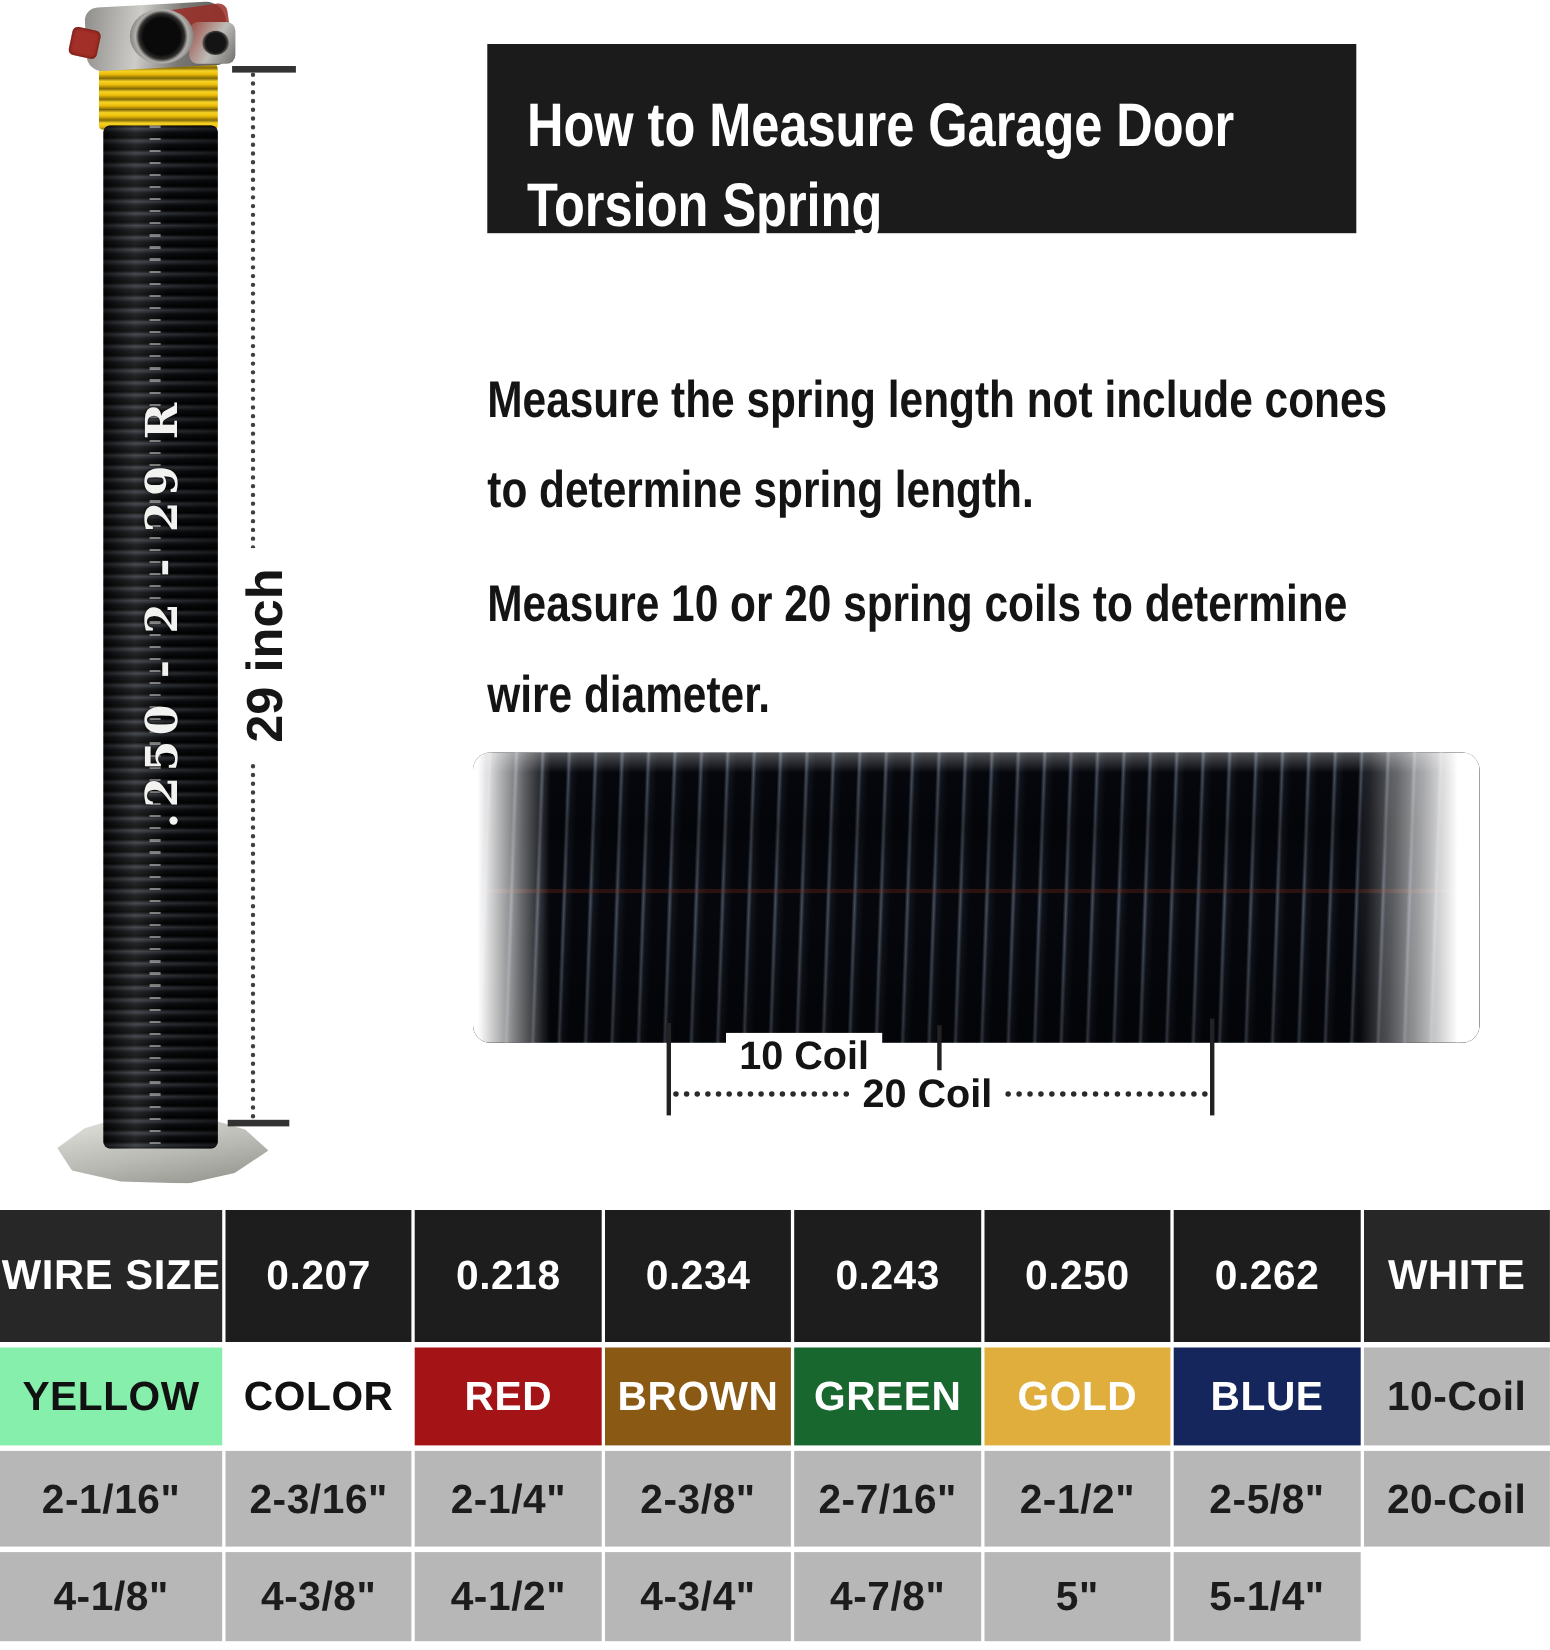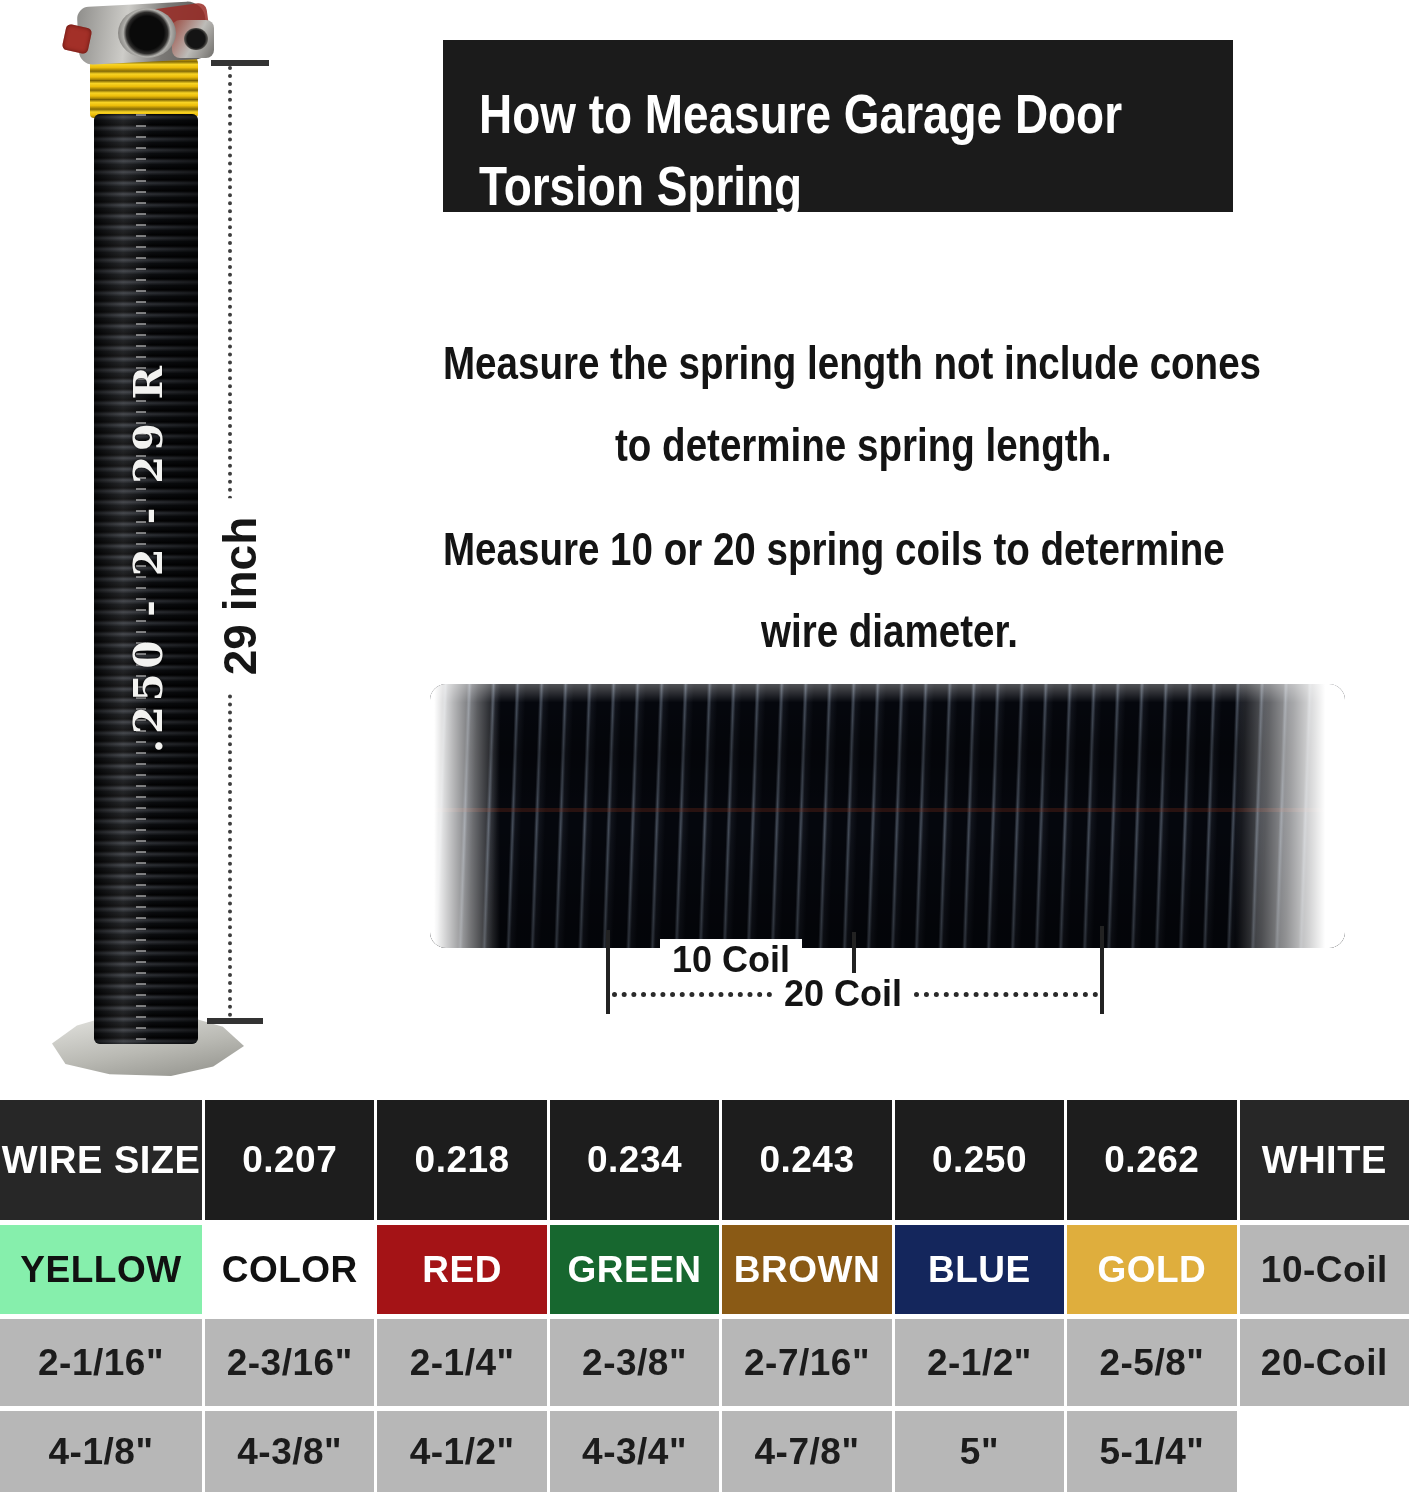--- a/index.html
+++ b/index.html
@@ -43,21 +43,21 @@
   .vline{left:228px;top:66px;width:0;height:952px;border-left:4px dotted #3f3f3f;z-index:8;}
   .vtick{height:6px;background:#333;z-index:8;}
   .len-label-wrap{left:240px;top:596px;width:0;height:0;z-index:9;}
   .len-label{position:absolute;transform:translate(-50%,-50%) rotate(-90deg);background:#fff;
     padding:6px 18px;font-weight:bold;font-size:46px;color:#161616;white-space:nowrap;}
 
   
   .title-block{left:443px;top:40px;width:790px;height:172px;background:#1b1b1b;color:#fff;
     padding:38px 0 0 36px;box-sizing:border-box;}
   .title-line{font-weight:bold;font-size:56px;line-height:72px;}
-  .para{left:443px;width:950px;font-weight:bold;font-size:47px;color:#141414;text-align:center;}
+  .para{left:443px;width:950px;font-weight:bold;font-size:47px;color:#141414;}
   .para .pline{line-height:82px;}
   .para1{top:322px;}
   .para2{top:508px;}
 
   
   .photo{left:430px;top:684px;width:915px;height:264px;border-radius:16px;overflow:hidden;z-index:1;
     background:repeating-linear-gradient(92deg,#05070d 0px,#05070d 13px,#454d5a 15.5px,#11141c 18px,#05070d 24px);}
   .photo .shade{position:absolute;inset:0;
     background:linear-gradient(180deg,rgba(255,255,255,.30) 0%,rgba(255,255,255,0) 7%,rgba(0,0,0,.28) 26%,rgba(0,0,0,0) 52%,rgba(0,0,0,.34) 96%);}
   .photo .rust{position:absolute;left:0;top:47%;width:100%;height:4px;background:rgba(125,45,25,.30);}
@@ -156,24 +156,24 @@
     <div class="cell dark">0.218</div>
     <div class="cell dark">0.234</div>
     <div class="cell dark">0.243</div>
     <div class="cell dark">0.250</div>
     <div class="cell dark">0.262</div>
 
     <div class="cell rowhead-dark">WHITE</div>
     <div class="cell" style="background: #86efac; color: rgb(17, 17, 17);">YELLOW</div>
     <div class="cell" style="background: rgb(255, 255, 255); color: rgb(17, 17, 17);">COLOR</div>
     <div class="cell" style="background: rgb(164, 19, 22); color: rgb(255, 255, 255);">RED</div>
+    <div class="cell" style="background: rgb(138, 90, 21); color: rgb(255, 255, 255);">BROWN</div>
     <div class="cell" style="background: rgb(23, 103, 47); color: rgb(255, 255, 255);">GREEN</div>
-    <div class="cell" style="background: rgb(138, 90, 21); color: rgb(255, 255, 255);">BROWN</div>
+    <div class="cell" style="background: rgb(223, 174, 61); color: rgb(255, 255, 255);">GOLD</div>
     <div class="cell" style="background: rgb(20, 38, 92); color: rgb(255, 255, 255);">BLUE</div>
-    <div class="cell" style="background: rgb(223, 174, 61); color: rgb(255, 255, 255);">GOLD</div>
 
     <div class="cell gray">10-Coil</div>
     <div class="cell gray">2-1/16"</div>
     <div class="cell gray">2-3/16"</div>
     <div class="cell gray">2-1/4"</div>
     <div class="cell gray">2-3/8"</div>
     <div class="cell gray">2-7/16"</div>
     <div class="cell gray">2-1/2"</div>
     <div class="cell gray">2-5/8"</div>
 

